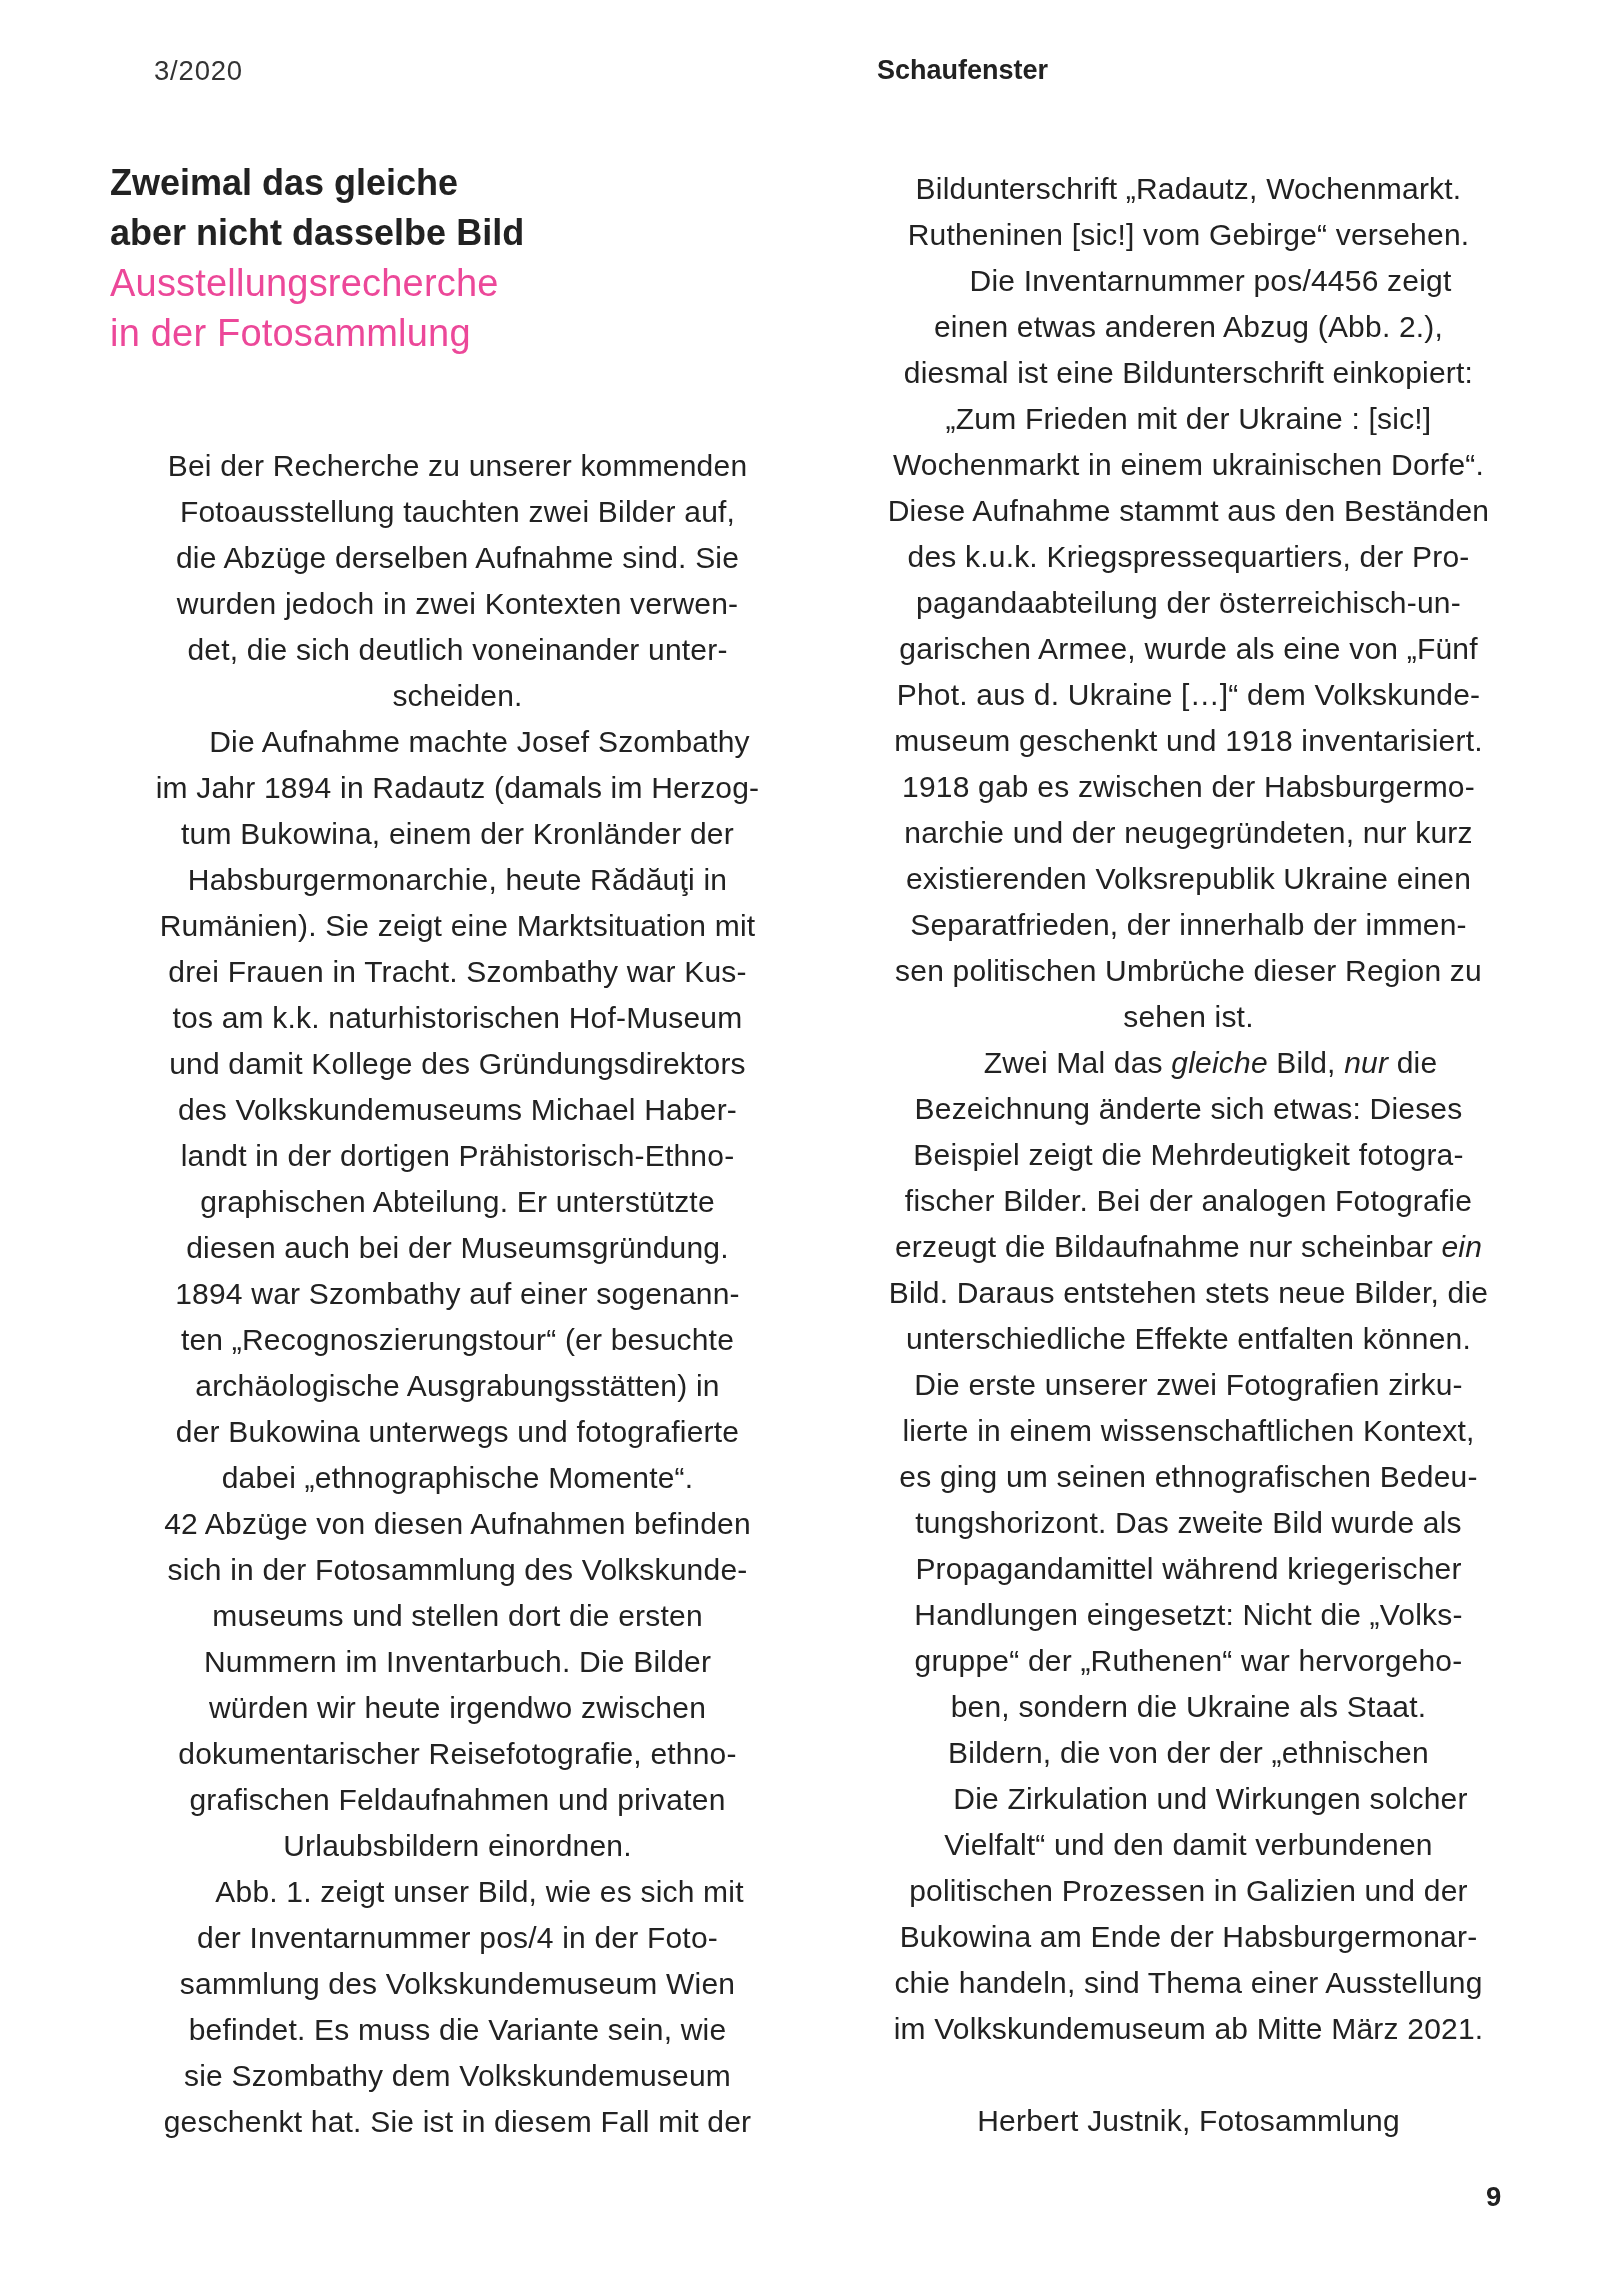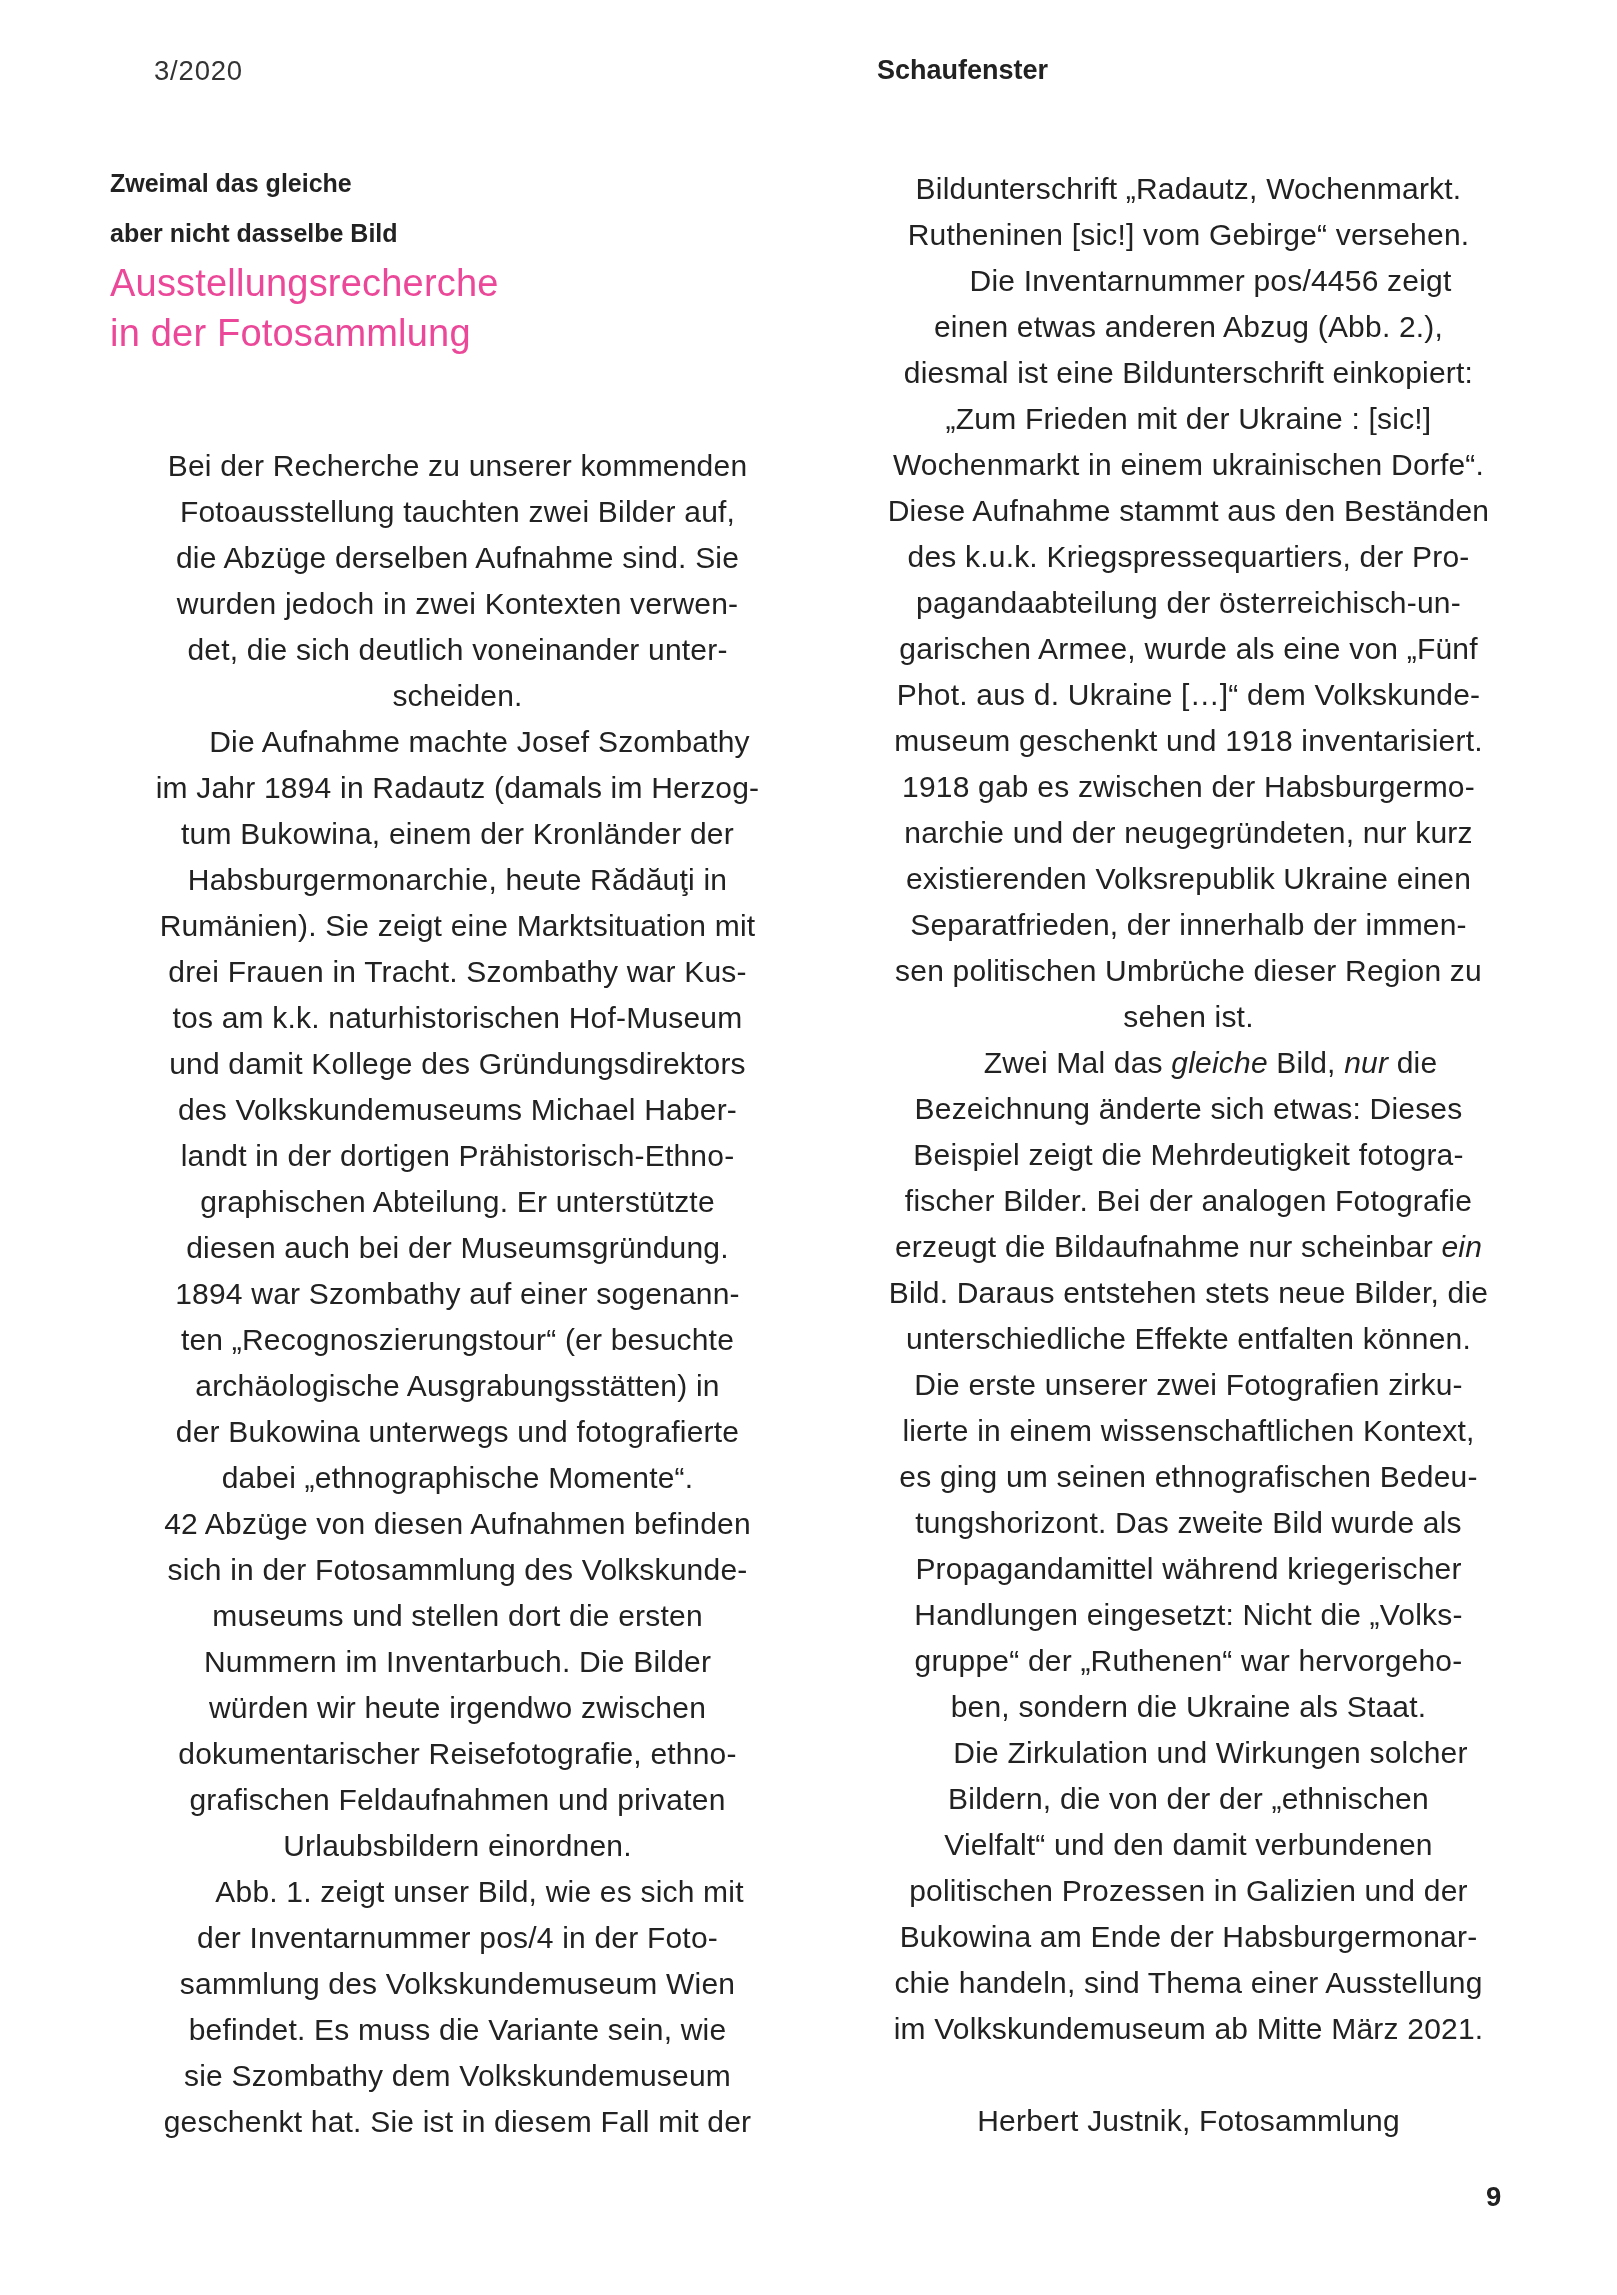--- a/index.html
+++ b/index.html
@@ -11,21 +11,21 @@
   .header-issue {
     position: absolute; left: 154px; top: 55px;
     font-size: 27.5px; font-weight: 400; letter-spacing: 0.8px; color: #333;
   }
   .header-section {
     position: absolute; left: 877px; top: 55px;
     font-size: 27px; font-weight: bold; color: #222;
   }
   .title-block { position: absolute; left: 110px; top: 158px; width: 695px; }
   .title-line {
-    font-size: 25px; font-weight: bold; line-height: 50px; color: #222;
+    font-size: 36px; font-weight: bold; line-height: 50px; color: #222;
     white-space: nowrap;
   }
   .subtitle-line {
     font-size: 38px; font-weight: normal; line-height: 50px; color: #ec4899;
     white-space: nowrap; letter-spacing: 0.2px;
   }
   .column { position: absolute; text-align: center; }
   .col-left { left: 110px; top: 443px; width: 695px; }
   .col-right { left: 837px; top: 166px; width: 703px; }
   .line {
@@ -120,22 +120,22 @@
     <div class="line">Bild. Daraus entstehen stets neue Bilder, die</div>
     <div class="line">unterschiedliche Effekte entfalten können.</div>
     <div class="line">Die erste unserer zwei Fotografien zirku-</div>
     <div class="line">lierte in einem wissenschaftlichen Kontext,</div>
     <div class="line">es ging um seinen ethnografischen Bedeu-</div>
     <div class="line">tungshorizont. Das zweite Bild wurde als</div>
     <div class="line">Propagandamittel während kriegerischer</div>
     <div class="line">Handlungen eingesetzt: Nicht die „Volks-</div>
     <div class="line">gruppe“ der „Ruthenen“ war hervorgeho-</div>
     <div class="line">ben, sondern die Ukraine als Staat.</div>
+    <div class="line">Bildern, die von der der „ethnischen</div>
     <div class="line indent">Die Zirkulation und Wirkungen solcher</div>
-    <div class="line">Bildern, die von der der „ethnischen</div>
     <div class="line">Vielfalt“ und den damit verbundenen</div>
     <div class="line">politischen Prozessen in Galizien und der</div>
     <div class="line">Bukowina am Ende der Habsburgermonar-</div>
     <div class="line">chie handeln, sind Thema einer Ausstellung</div>
     <div class="line">im Volkskundemuseum ab Mitte März 2021.</div>
     <div class="line blank"></div>
     <div class="line">Herbert Justnik, Fotosammlung</div>
   </div>
 
 <div class="page-number">9</div>

